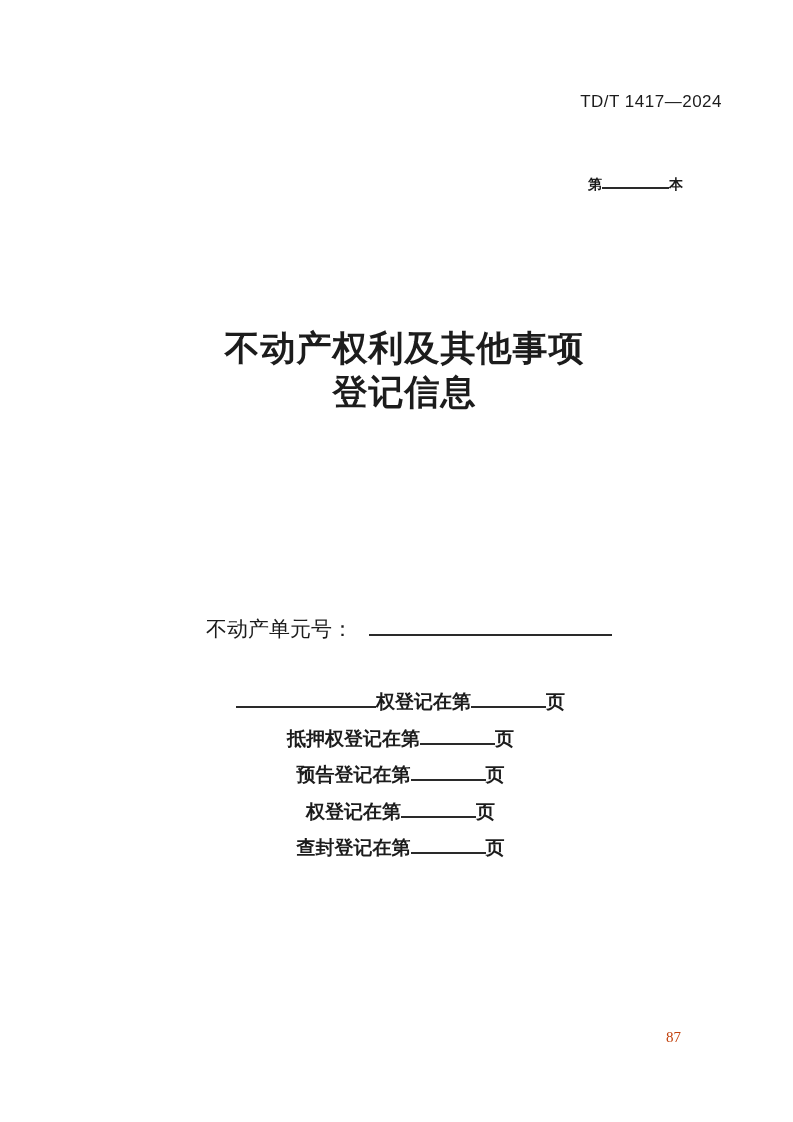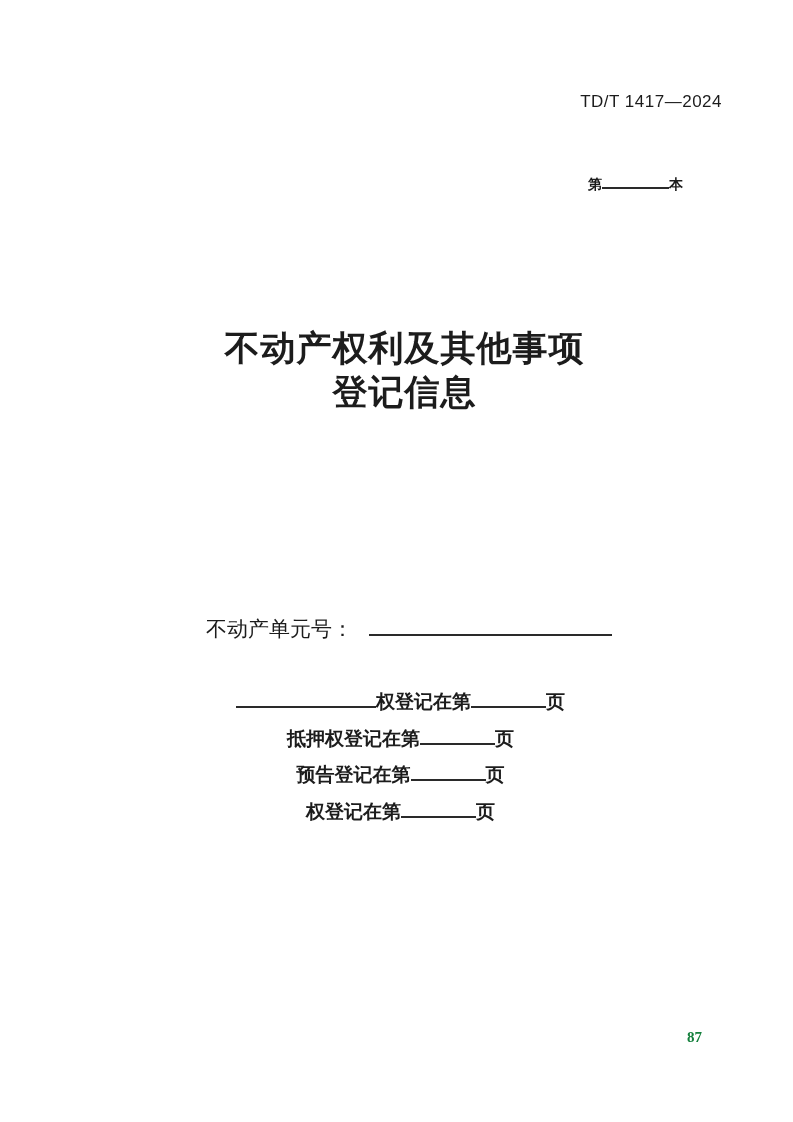--- a/index.html
+++ b/index.html
@@ -81,25 +81,24 @@
     line-height: 36.5px;
     white-space: nowrap;
     text-align: center;
   }
   .prefix-blank { width: 140px; }
   .page-blank { width: 75px; }
   
   .page-num {
     position: absolute;
     top: 1029px;
-    left: 687px;
+    left: 666px;
     font-family: "Liberation Serif", serif;
     font-size: 15px;
-    color: #15803d;
-    font-weight: bold;
+    color: #c2410c;
   }
 </style>
 </head>
 <body>
 
 <div class="page">
 
   <div class="std-code">TD/T 1417—2024</div>
 
   <div class="volume-line">
@@ -128,18 +127,21 @@
     </div>
 
     <div class="reg-row">
       <span>预告登记在第</span><span class="blank page-blank"></span><span>页</span>
     </div>
 
     <div class="reg-row">
       <span>权登记在第</span><span class="blank page-blank"></span><span>页</span>
     </div>
 
+    <div class="reg-row">
+      <span>查封登记在第</span><span class="blank page-blank"></span><span>页</span>
+    </div>
 
   </div>
 
   <div class="page-num">87</div>
 
 </div>
 
 </body></html>

